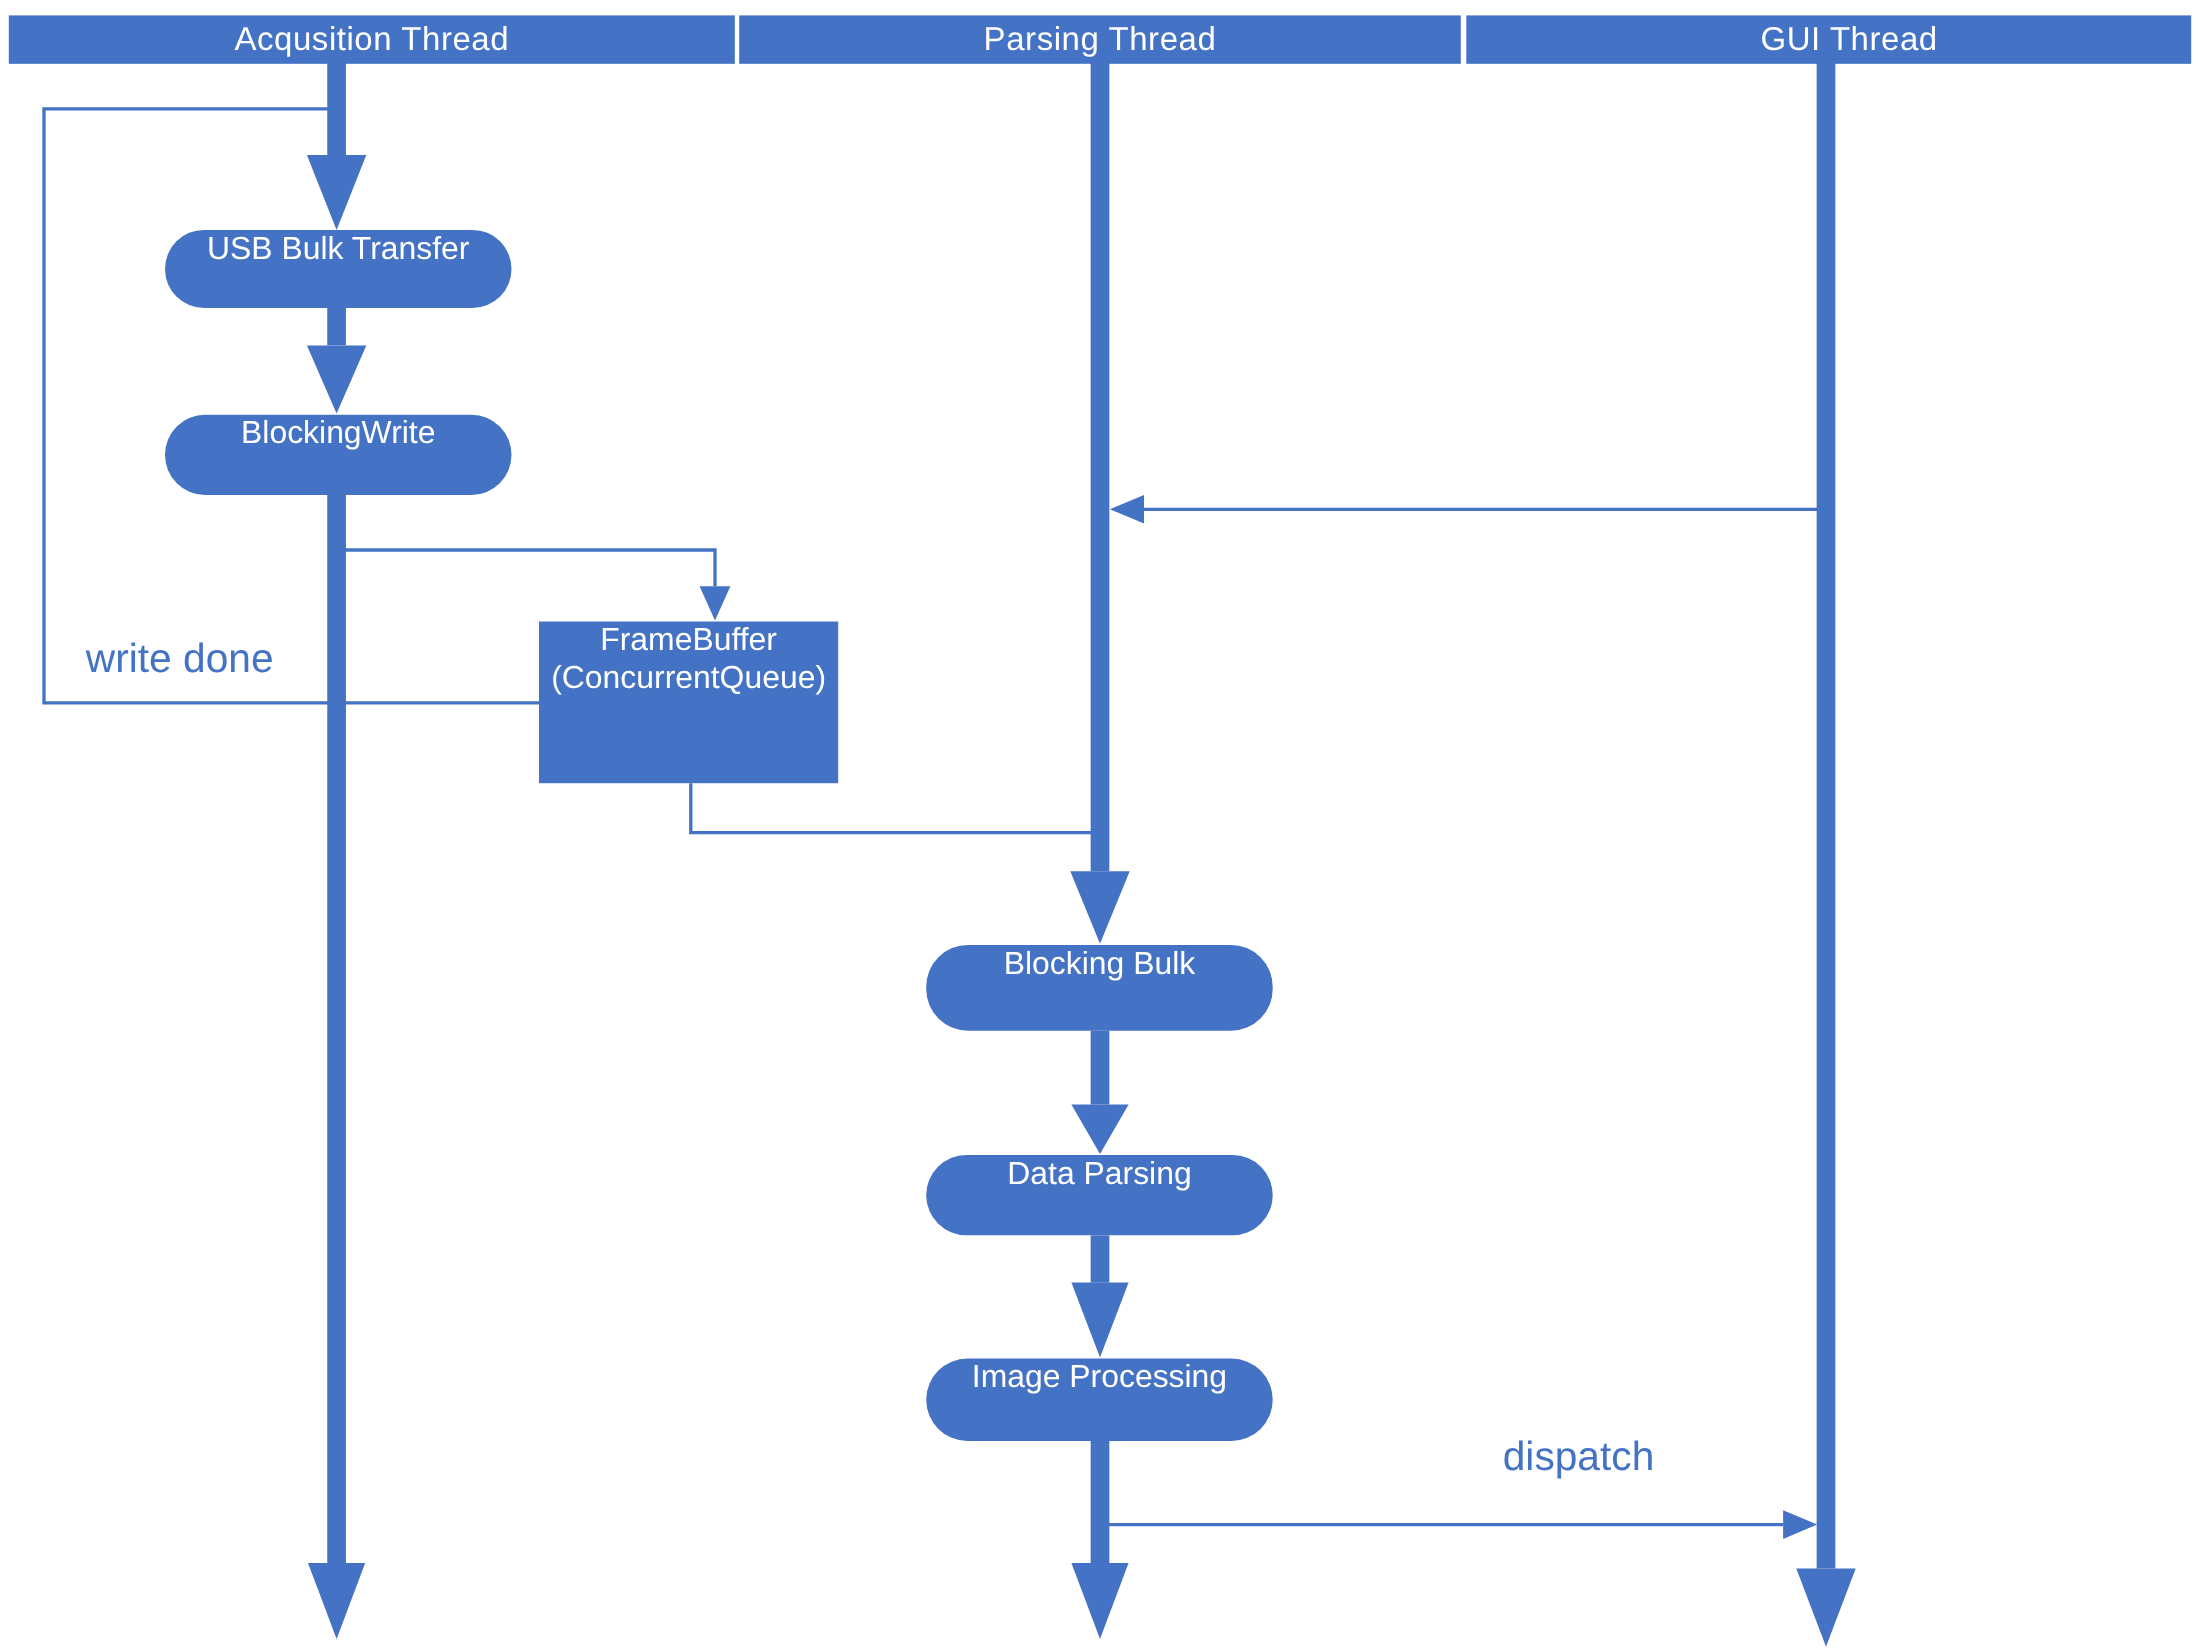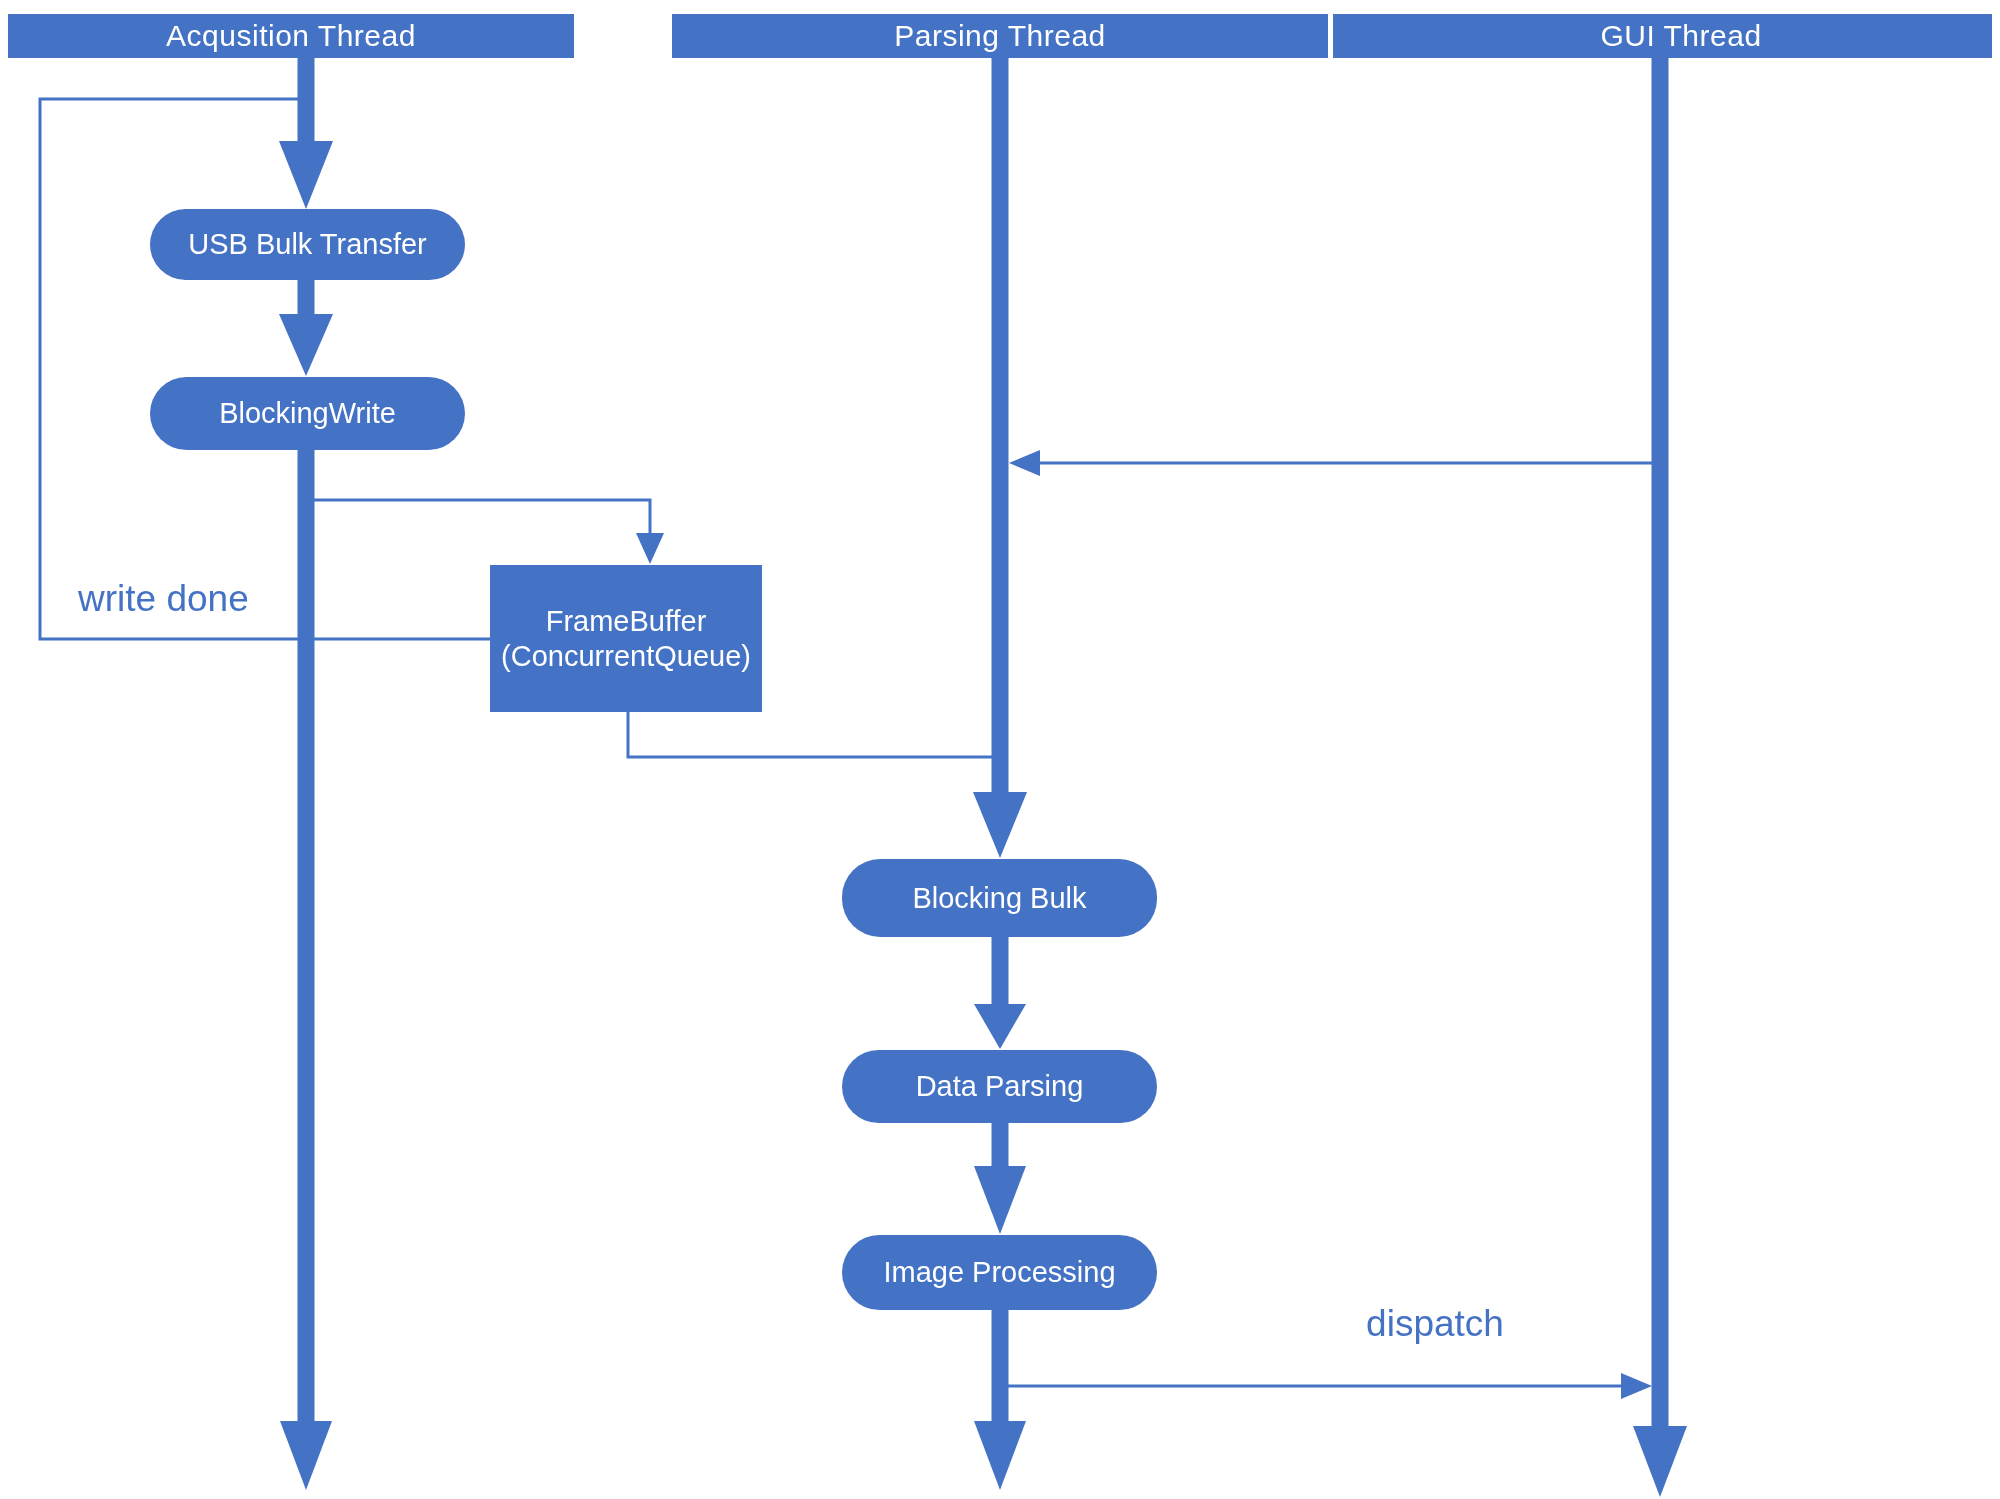--- a/index.html
+++ b/index.html
@@ -20,39 +20,39 @@
     top: 14px;
     height: 44px;
     background: var(--accent, #4472C4);
     color: #ffffff;
     display: flex;
     align-items: center;
     justify-content: center;
     font-size: 30px;
     letter-spacing: 0.5px;
   }
-  #lane-acq   { left: 8px;    width: 566px; }
+  #lane-acq   { left: 8px;    width: 660px; }
   #lane-parse { left: 672px;  width: 656px; align-items: center; }
   #lane-gui   { left: 1333px; width: 659px; padding-left: 37px; }
 
   
   #wires { position: absolute; left: 0; top: 0; width: 2000px; height: 1499px; }
   .thick { stroke: var(--accent, #4472C4); stroke-width: 17px; fill: none; }
   .thin  { stroke: var(--accent, #4472C4); stroke-width: 3px;  fill: none; }
   .head  { fill: var(--accent, #4472C4); stroke: none; }
 
   
   .node {
     position: absolute;
     background: var(--accent, #4472C4);
     color: #ffffff;
     display: flex;
     flex-direction: column;
     align-items: center;
-    justify-content: center;
+    justify-content: flex-start;
     text-align: center;
     font-size: 29px;
     line-height: 1.18;
   }
   .pill { border-radius: 38px; }
   #node-usb  { left: 150px; top: 209px;  width: 315px; height: 71px; }
   #node-bw   { left: 150px; top: 377px;  width: 315px; height: 73px; }
   #node-fb   { left: 490px; top: 565px;  width: 272px; height: 147px; }
   #node-br   { left: 842px; top: 859px;  width: 315px; height: 78px; }
   #node-dp   { left: 842px; top: 1050px; width: 315px; height: 73px; }

